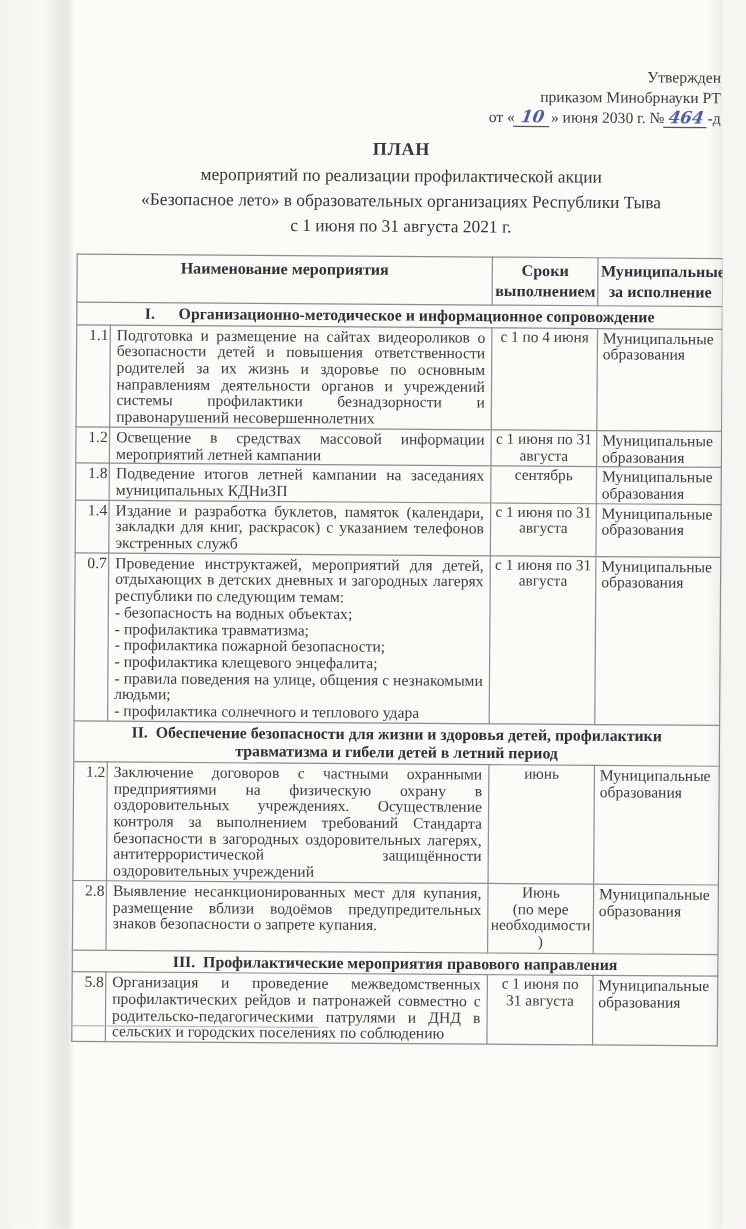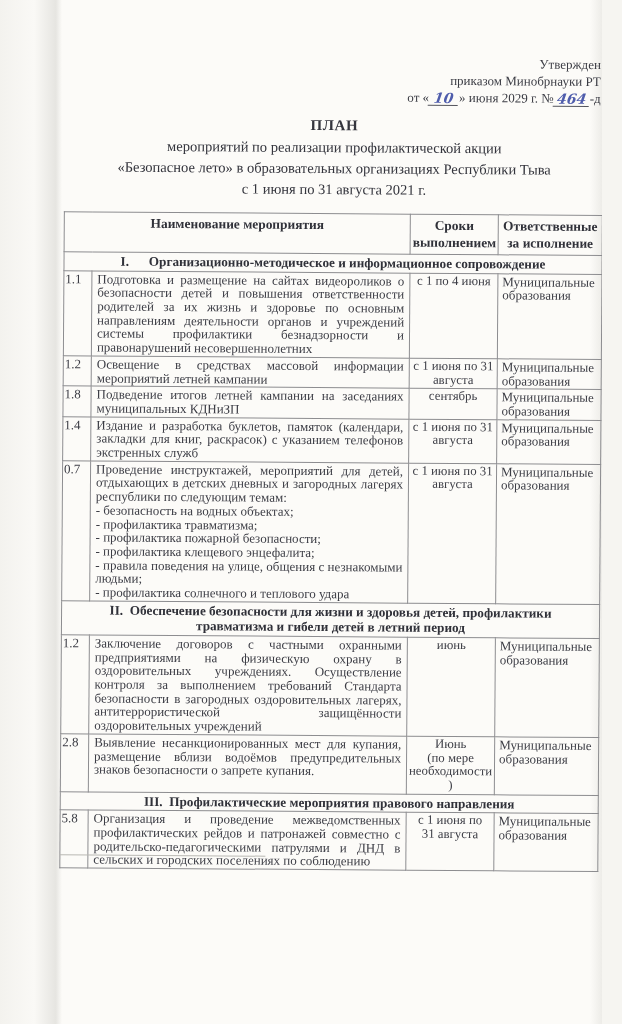--- a/index.html
+++ b/index.html
@@ -61,21 +61,21 @@
     color:#3c3d45;
   }
   thead th{
     font-weight:bold;text-align:center;
     font-size:13.4px;line-height:16.5px;padding:3px 2px;color:#303139;
   }
   .section-row td{
     font-weight:bold;text-align:center;
     font-size:13.2px;line-height:15.6px;padding:1px 10px;color:#303139;
   }
-  .cell-num{text-align:left;padding:1px 1px;}
+  .cell-num{text-align:right;padding:1px 1px;}
   .cell-activity{text-align:justify;padding:1px 5px;}
   .cell-activity div{text-align:justify;}
   .cell-timing{text-align:center;white-space:pre-line;font-size:12.8px;padding:1px 2px;}
   .cell-resp{padding:1px 4px;}
   
   .artifact-line{
     position:absolute;left:62px;top:856px;width:206px;height:1px;
     background:#b9b8b3;
   }
 </style>
@@ -84,42 +84,42 @@
 
 <div class="page">
   <div class="edge-left"></div>
   <div class="edge-right"></div>
 
   <div class="content">
 
     <div class="approval">
       <div>Утвержден</div>
       <div>приказом Минобрнауки РТ</div>
-      <div><span>от «</span><span class="hw blank-day">10</span><span>» июня 2029 г. №</span><span class="hw blank-num">464</span><span>-д</span></div>
+      <div><span>от «</span><span class="hw blank-day">10</span><span>» июня 2030 г. №</span><span class="hw blank-num">464</span><span>-д</span></div>
     </div>
 
     <div class="title-block">
       <div class="title-main">ПЛАН</div>
       <div>мероприятий по реализации профилактической акции</div>
       <div>«Безопасное лето» в образовательных организациях Республики Тыва</div>
       <div>с 1 июня по 31 августа 2021 г.</div>
     </div>
 
     <table id="plan-table">
       <colgroup>
         <col class="c-num">
           <col class="c-act">
           <col class="c-time">
           <col class="c-resp">
       </colgroup>
       <thead>
         <tr>
           <th colspan="2">Наименование мероприятия</th>
           <th>Сроки выполнением</th>
-          <th>Ответственные за исполнение</th>
+          <th>Муниципальные за исполнение</th>
         </tr>
       </thead>
       <tbody id="table-body">
           <tr class="section-row">
             <td class="section-cell" colspan="4">I.  Организационно-методическое и информационное сопровождение</td>
           </tr>
           <tr class="data-row">
             <td class="cell-num">1.1</td>
             <td class="cell-activity">
               <div>Подготовка и размещение на сайтах видеороликов о безопасности детей и повышения ответственности родителей за их жизнь и здоровье по основным направлениям деятельности органов и учреждений системы профилактики безнадзорности и правонарушений несовершеннолетних</div>

